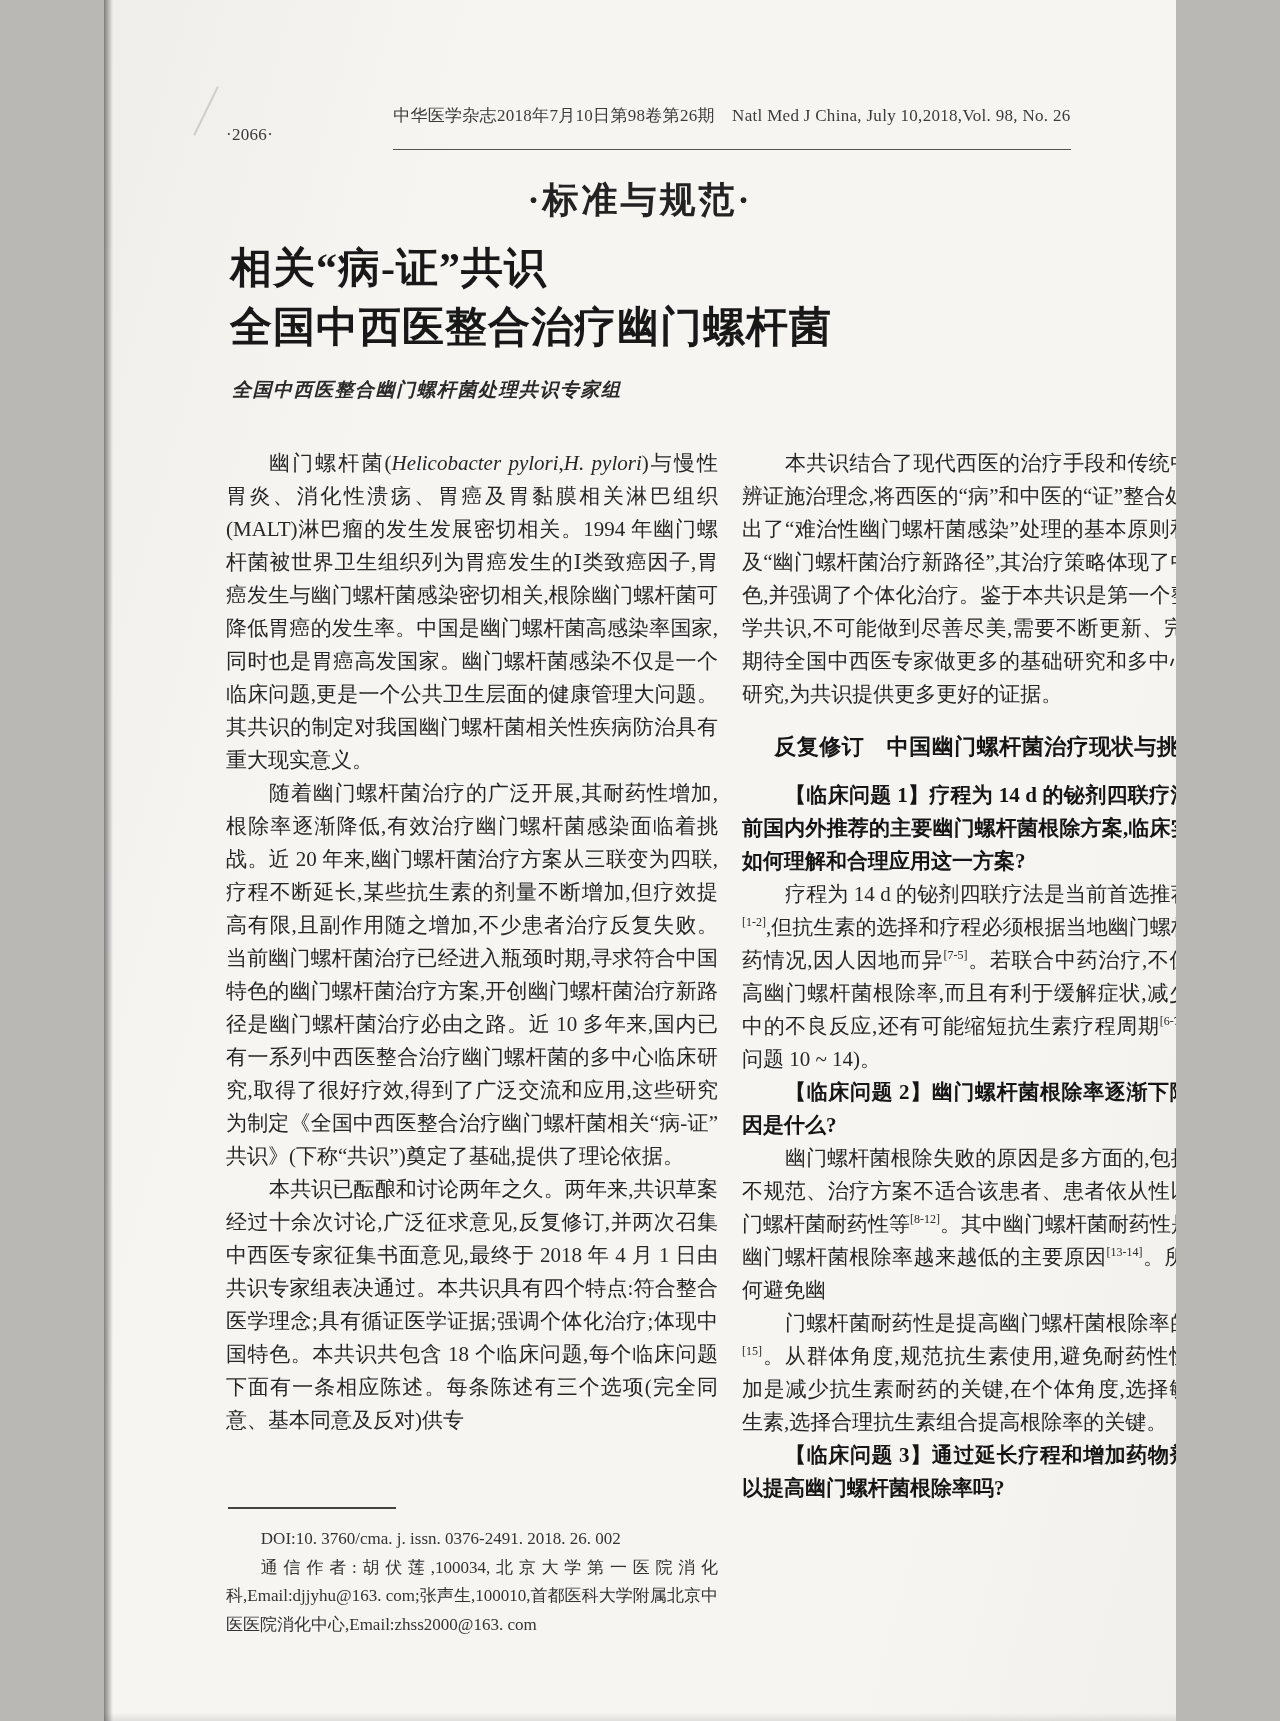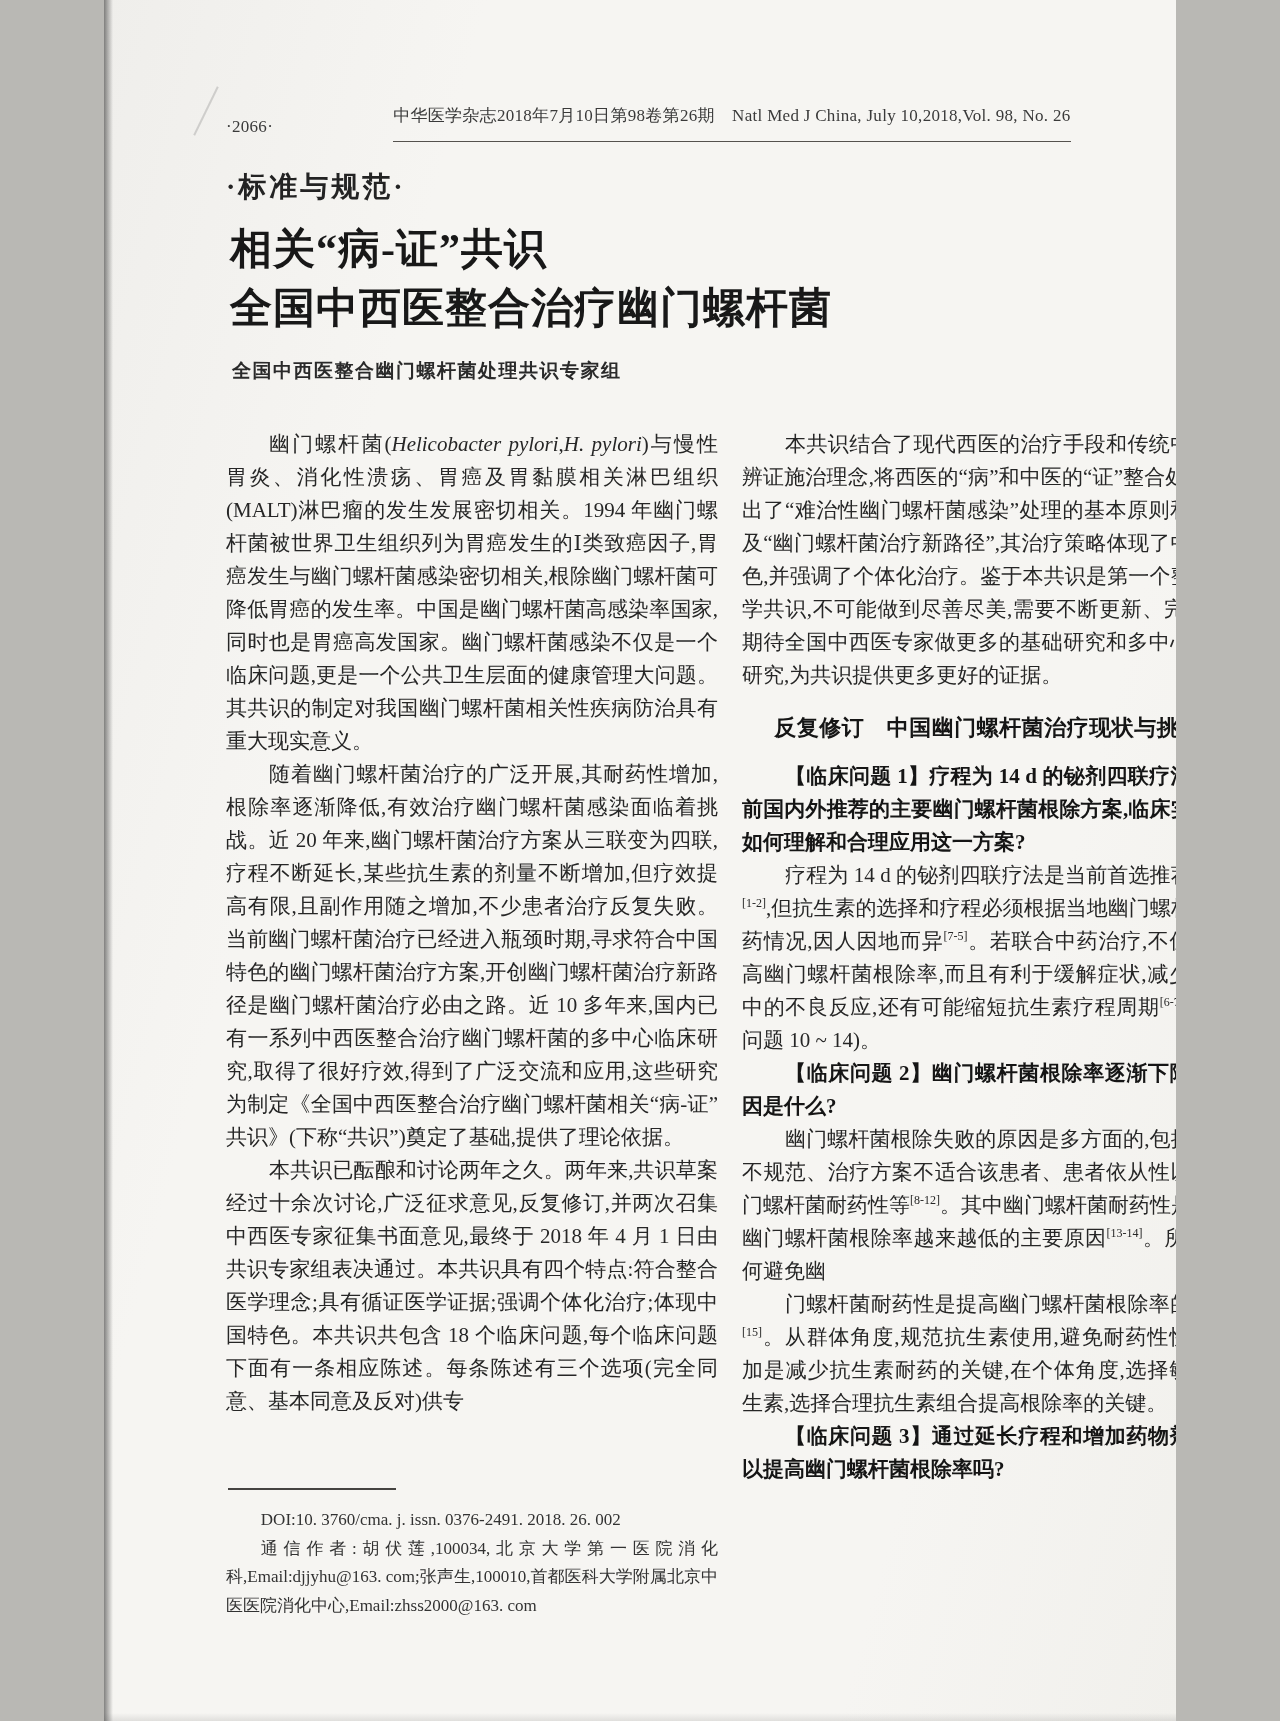--- a/index.html
+++ b/index.html
@@ -28,35 +28,35 @@
     position:absolute;left:101px;top:84px;width:2px;height:54px;
     background:rgba(50,50,50,.18);transform:rotate(26deg);
   }
   .page-header{
     display:flex;align-items:flex-end;
     font-size:17px;color:#3a3a3a;letter-spacing:.3px;
   }
   .page-num{flex:0 0 auto;padding-bottom:5px;}
   .citation{
     flex:1;text-align:right;margin-left:120px;
-    border-bottom:1.5px solid #55524e;padding-bottom:14px;
+    border-bottom:1.5px solid #55524e;padding-bottom:22px;
     white-space:nowrap;
   }
   .section-label{
-    text-align:left;font-size:28px;font-weight:600;
+    text-align:center;font-size:36px;font-weight:600;
     letter-spacing:3px;margin:26px 4px 0 0;color:#232323;
   }
   h1.title{
     margin:14px 0 0 4px;font-size:42px;line-height:59px;
     font-weight:700;color:#181818;letter-spacing:1px;
   }
   h1.title span{display:block;}
   .byline{
     margin:20px 0 0 6px;font-size:19px;font-weight:700;
-    letter-spacing:1.5px;color:#2a2a2a;
+    letter-spacing:1.5px;color:#2a2a2a;font-style:italic;
   }
   .columns{
     display:flex;gap:24px;margin-top:44px;height:1252px;
   }
   .col{
     width:492px;flex:0 0 492px;
     font-size:21px;line-height:33px;text-align:justify;
     color:#262626;
   }
   .col-left{display:flex;flex-direction:column;}

